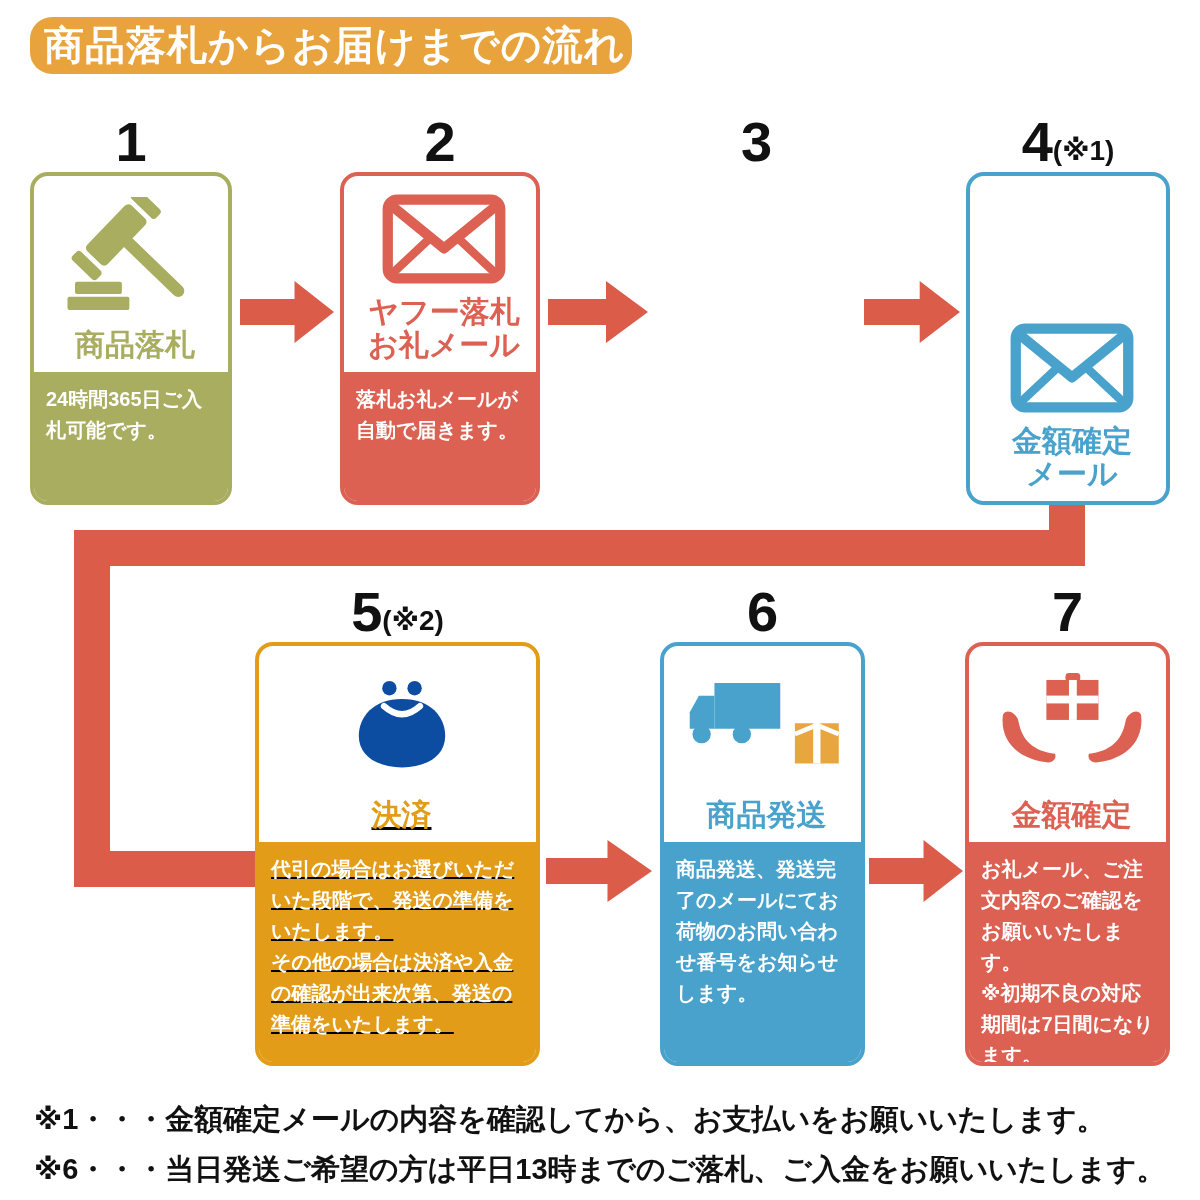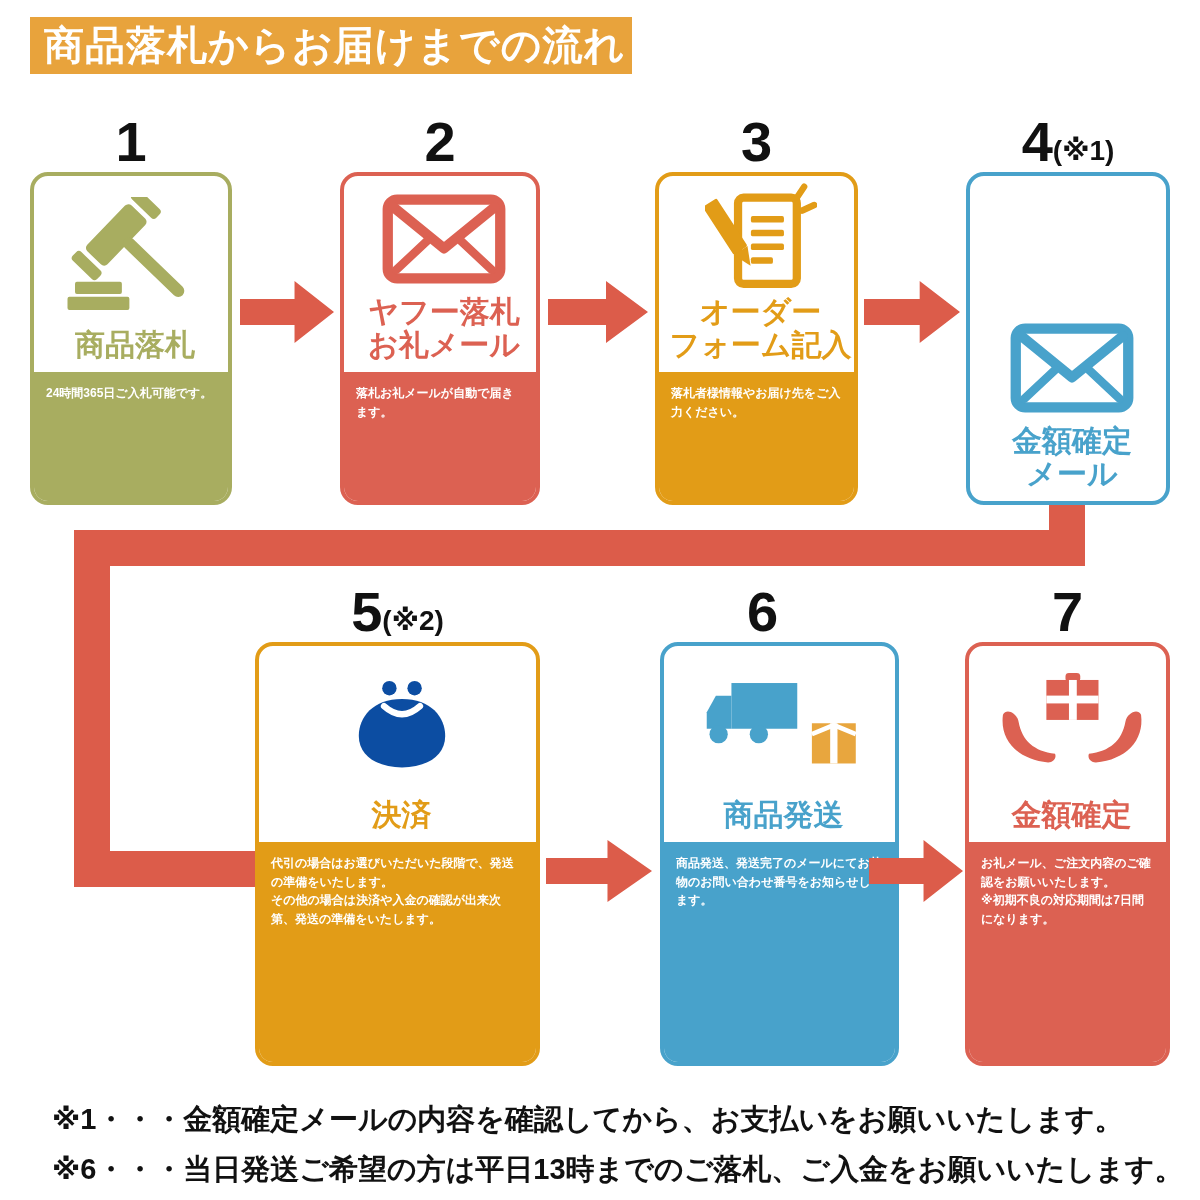--- a/index.html
+++ b/index.html
@@ -2,21 +2,21 @@
 <html><head>
 <meta charset="utf-8">
 <style>
   * { margin:0; padding:0; box-sizing:border-box; }
   html,body { background:#ffffff; }
   body { width:1200px; height:1200px; font-family:"Liberation Sans","DejaVu Sans",sans-serif; }
   .canvas { position:relative; width:1200px; height:1200px; background:#fff; overflow:hidden; }
 
   
   .banner { position:absolute; left:30px; top:17px; width:602px; height:57px;
-            background:#E8A33C; display:flex; align-items:center; padding-left:14px; }
+            background:#E8A33C; display:flex; align-items:center; padding-left:14px;border-radius:22px; }
   .banner .banner-text { color:#fff; font-size:40px; font-weight:bold; letter-spacing:1px; white-space:nowrap; }
 
   
   .step-number { position:absolute; height:62px; display:flex; align-items:flex-end; justify-content:center; color:#111; }
   .step-number .num { font-size:56px; font-weight:bold; line-height:1; }
   .step-number .note { font-size:28px; font-weight:bold; line-height:1; padding-bottom:5px; }
   .row1.step-number { top:108px; }
   .row2.step-number { top:578px; }
   .n1 { left:30px;  width:202px; }
   .n2 { left:340px; width:200px; }
@@ -32,51 +32,51 @@
   .c-olive  { --c:#A8AD60; }
   .c-red    { --c:#DC6152; }
   .c-orange { --c:#E29C17; }
   .c-blue   { --c:#48A2CB; }
   .row1.card { top:172px; height:333px; }
   .row2.card { top:642px; height:424px; }
   .card1 { left:30px;  width:202px; }
   .card2 { left:340px; width:200px; }
   .card3 { left:655px; width:203px; }
   .card4 { left:966px; width:204px;justify-content:flex-end; }
-  .card5 { left:255px; width:285px; }
-  .card6 { left:660px; width:239px; }
+  .card5 { left:255px; width:285px;text-decoration:underline; }
+  .card6 { left:660px; width:205px; }
   .card7 { left:965px; width:205px; }
 
   .card-top { height:196px; flex:0 0 auto; display:flex; flex-direction:column;
               align-items:center; justify-content:flex-end;padding-left:8px; }
   .icon-wrap { flex:1 1 auto; display:flex; align-items:center; justify-content:center;
                color:var(--c); padding-top:8px; }
   .card-title { color:var(--c); font-size:30px; font-weight:bold; text-align:center;
                 line-height:1.12; white-space:pre-line; padding-bottom:10px; }
-  .card-body { flex:1 1 auto; background:var(--c); color:#fff; font-size:12px; font-weight:bold;
+  .card-body { flex:1 1 auto; background:var(--c); color:#fff; font-size:20px; font-weight:bold;
                line-height:1.55; padding:12px 12px; white-space:pre-line; text-align:left; }
 
   
   .arrow { position:absolute; background:#DC5C4A;
            clip-path:polygon(0 29%,58% 29%,58% 0,100% 50%,58% 100%,58% 71%,0 71%); }
   .a1 { left:240px; top:281px; width:94px;  height:62px; }
   .a2 { left:548px; top:281px; width:100px; height:62px; }
   .a3 { left:864px; top:281px; width:96px;  height:62px; }
   .a4 { left:546px; top:840px; width:106px; height:62px; }
   .a5 { left:869px; top:840px; width:94px;  height:62px; }
 
   
   .conn { position:absolute; background:#DC5C4A; }
   .segA { left:1049px; top:505px; width:36px;  height:60px; }
   .segB { left:74px;   top:530px; width:1011px; height:36px; }
   .segC { left:74px;   top:530px; width:36px;  height:357px; }
   .segD { left:74px;   top:851px; width:184px; height:36px; }
 
   
-  .footnote { position:absolute; left:34px; color:#111; font-size:29px; font-weight:bold; white-space:nowrap;margin-left:18px; }
+  .footnote { position:absolute; left:34px; color:#111; font-size:29px; font-weight:bold; white-space:nowrap; }
   .f1 { top:1100px; }
   .f2 { top:1150px; }
 
   svg { display:block; }
 </style>
 </head>
 <body>
 
 <div class="canvas">
 
@@ -130,46 +130,20 @@
           <path d="M15 81 L48 50" fill="none" stroke="currentColor" stroke-width="9" stroke-linecap="round"></path>
           <path d="M117 81 L84 50" fill="none" stroke="currentColor" stroke-width="9" stroke-linecap="round"></path>
         </svg>
       </div>
       <div class="card-title">ヤフー落札
 お礼メール</div>
     </div>
     <div class="card-body">落札お礼メールが自動で届きます。</div>
   </div>
 
-  <div class="card row1 card3 c-orange">
-    <div class="card-top">
-      <div class="icon-wrap">
-        <svg width="112" height="112" viewBox="0 0 122 122">
-          <rect x="36" y="16" width="64" height="94" rx="6" fill="#fff" stroke="currentColor" stroke-width="9"></rect>
-          <g fill="currentColor">
-            <rect x="50" y="36" width="36" height="7" rx="2"></rect>
-            <rect x="50" y="51" width="36" height="7" rx="2"></rect>
-            <rect x="50" y="66" width="36" height="7" rx="2"></rect>
-            <rect x="50" y="81" width="24" height="7" rx="2"></rect>
-          </g>
-          <g transform="rotate(-33 30 60)" fill="currentColor">
-            <rect x="21" y="14" width="18" height="62" rx="2"></rect>
-            <path d="M21 76 L30 96 L39 76 Z"></path>
-          </g>
-          <g stroke="currentColor" stroke-width="7" stroke-linecap="round" fill="none">
-            <path d="M100 16 L108 4"></path>
-            <path d="M106 30 L119 24"></path>
-          </g>
-        </svg>
-      </div>
-      <div class="card-title">オーダー
-フォーム記入</div>
-    </div>
-    <div class="card-body">落札者様情報やお届け先をご入力ください。</div>
-  </div>
 
   <div class="card row1 card4 c-blue">
     <div class="card-top">
       <div class="icon-wrap">
         <svg width="124" height="90" viewBox="0 0 132 96">
           <rect x="6" y="6" width="120" height="84" rx="10" fill="none" stroke="currentColor" stroke-width="11"></rect>
           <path d="M12 14 L66 58 L120 14" fill="none" stroke="currentColor" stroke-width="11" stroke-linecap="round" stroke-linejoin="round"></path>
           <path d="M15 81 L48 50" fill="none" stroke="currentColor" stroke-width="9" stroke-linecap="round"></path>
           <path d="M117 81 L84 50" fill="none" stroke="currentColor" stroke-width="9" stroke-linecap="round"></path>
         </svg>

